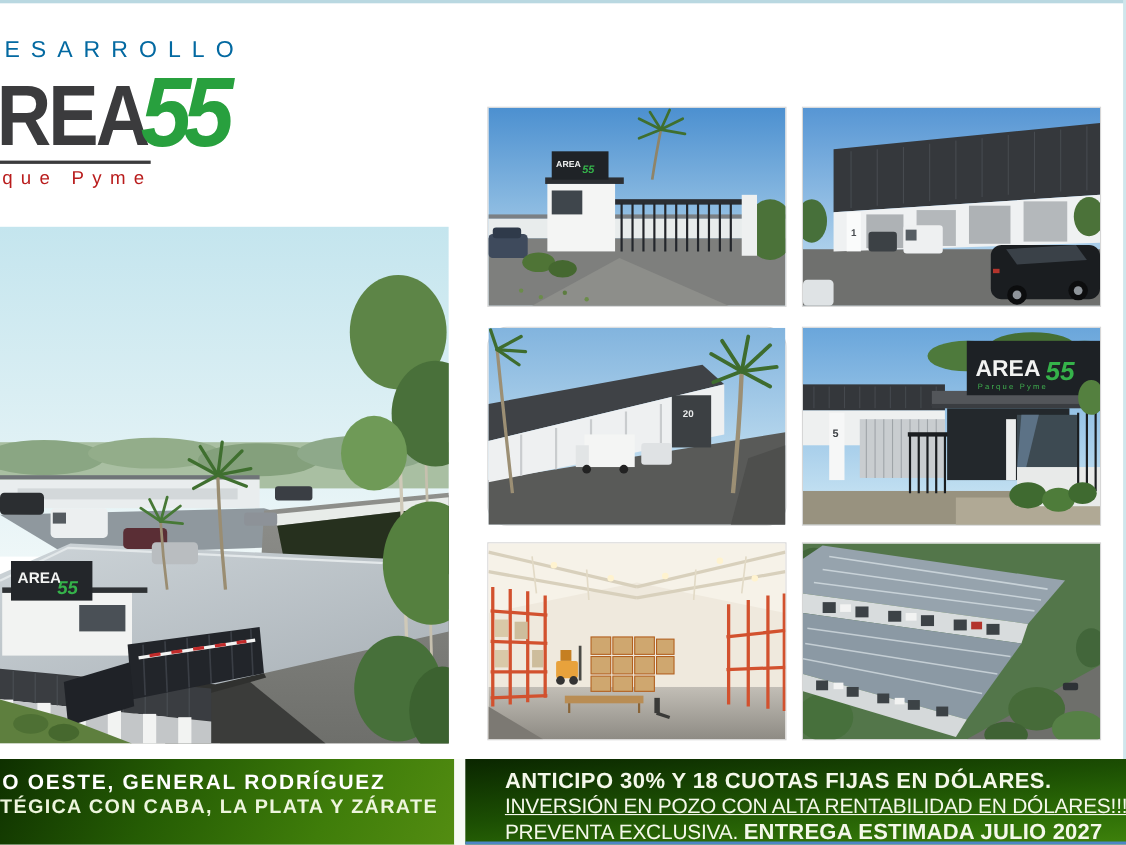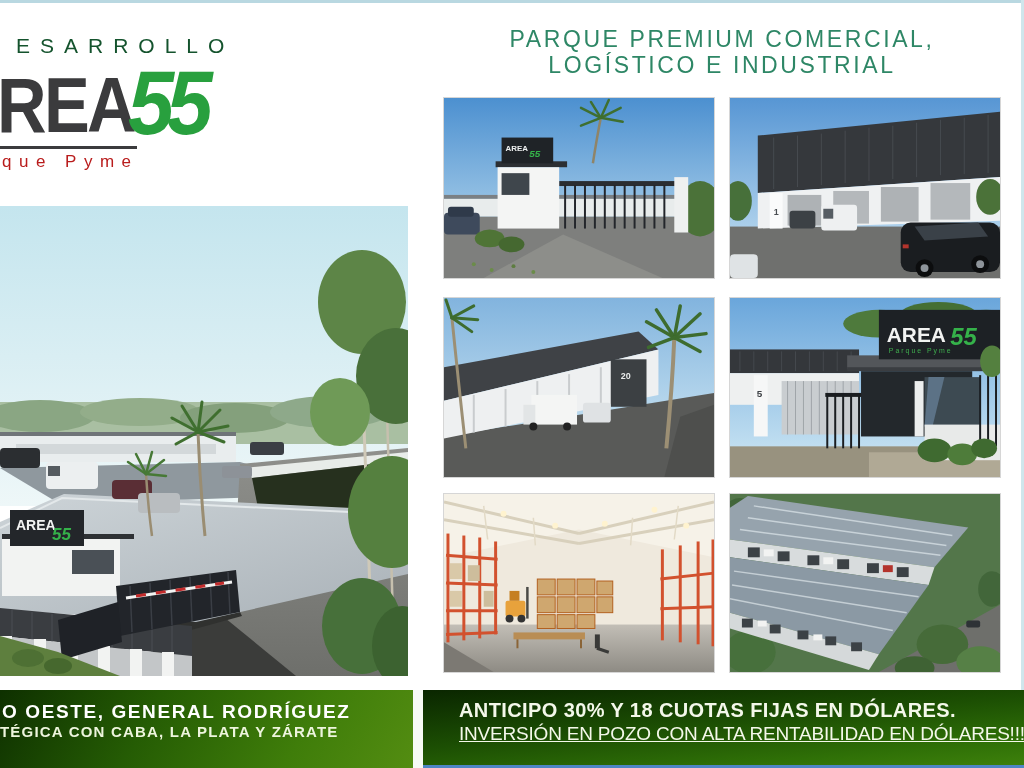--- a/index.html
+++ b/index.html
@@ -6,77 +6,73 @@
   .page{
     position:relative;width:1024px;height:768px;background:#ffffff;
     overflow:hidden;font-family:"Liberation Sans", sans-serif;
   }
   .abs{position:absolute;}
   
   .edge-top{left:0;top:0;width:1024px;height:3px;background:#b9d8e1;}
   .edge-right{right:0;top:0;width:3px;height:690px;background:#cfe6ec;}
 
   
-  .developer{left:16px;top:34px;font-size:21px;letter-spacing:10px;color:#14532d;font-weight:500;white-space:nowrap;}
+  .developer{left:4px;top:34px;font-size:21px;letter-spacing:10px;color:#0369a1;font-weight:500;white-space:nowrap;}
   .logo-area{left:-3px;top:66px;font-size:78px;font-weight:bold;color:#3b3b3d;letter-spacing:-3px;
              transform:scaleX(.88);transform-origin:left top;white-space:nowrap;line-height:1;}
   .logo-55{left:128px;top:58px;font-size:90px;font-weight:bold;font-style:italic;color:#28a03e;
            letter-spacing:-8px;line-height:1;white-space:nowrap;transform:scaleX(.92);transform-origin:left top;}
   .logo-rule{left:0;top:146px;width:137px;height:3px;background:#3b3b3d;}
   .logo-sub{left:2px;top:152px;font-size:17px;letter-spacing:7.5px;color:#b91c1c;white-space:nowrap;}
 
   
   .heading{left:424px;top:26px;width:596px;text-align:center;color:#2e8766;
            font-size:23px;letter-spacing:2.6px;line-height:26px;font-weight:400;white-space:nowrap;}
 
   
   .main-render{left:0;top:206px;width:408px;height:470px;}
   .thumb{box-sizing:border-box;border:1px solid #d6d6d6;background:#fff;}
   .t1{left:443px;top:97px;width:272px;height:182px;}
   .t2{left:729px;top:97px;width:272px;height:182px;}
-  .t3{left:443px;top:297px;width:272px;height:181px;}
+  .t3{left:443px;top:297px;width:272px;height:181px;border-radius:18px;}
   .t4{left:729px;top:297px;width:272px;height:181px;}
   .t5{left:443px;top:493px;width:272px;height:180px;}
   .t6{left:729px;top:493px;width:272px;height:180px;}
   .thumb svg,.main-render svg{display:block;width:100%;height:100%;}
 
   
   .band-left{left:0;top:690px;width:413px;height:98px;
     background:linear-gradient(120deg,#0e3000 0%,#255c04 35%,#3f7d0a 70%,#558e12 100%);}
   .band-divider{left:413px;top:690px;width:10px;height:78px;background:#f7faf5;}
   .band-right{left:423px;top:690px;width:601px;height:78px;
     background:linear-gradient(175deg,#0a2600 0%,#1c4f03 45%,#2f7007 78%,#3f820c 100%);}
   .band-blue-line{left:423px;top:765px;width:601px;height:3px;background:#4d86c5;}
 
   .fl1{left:2px;top:11px;font-size:19px;font-weight:bold;color:#ffffff;letter-spacing:1.6px;white-space:nowrap;position:absolute;}
-  .fl2{left:0;top:33px;font-size:15px;font-weight:600;color:#edf5dd;letter-spacing:1.2px;white-space:nowrap;position:absolute;}
+  .fl2{left:0;top:33px;font-size:18px;font-weight:600;color:#edf5dd;letter-spacing:1.2px;white-space:nowrap;position:absolute;}
   .fr{position:absolute;left:36px;white-space:nowrap;color:#f4f8ea;}
   .fr1{top:9px;font-size:20px;font-weight:bold;letter-spacing:.4px;text-align:center;}
   .fr2{top:33px;font-size:19px;font-weight:400;letter-spacing:-.2px;text-decoration:underline;}
   .fr3{top:56px;font-size:19px;font-weight:400;letter-spacing:-.2px;}
   .fr3 b{font-size:20px;letter-spacing:.2px;}
 </style>
 </head>
 <body>
 
 <div class="page">
 
   <div class="abs edge-top"></div>
   <div class="abs edge-right"></div>
 
   <div class="abs developer">ESARROLLO</div>
   <div class="abs logo-area">REA</div>
   <div class="abs logo-55">55</div>
   <div class="abs logo-rule"></div>
   <div class="abs logo-sub">que Pyme</div>
 
-  <div class="abs heading">
-    <div>PARQUE PREMIUM COMERCIAL,</div>
-    <div>LOGÍSTICO E INDUSTRIAL</div>
-  </div>
 
   <div class="abs main-render">
     <svg viewBox="0 0 408 470" preserveAspectRatio="none">
       <defs>
         <linearGradient id="mSky" x1="0" y1="0" x2="0" y2="1">
           <stop offset="0" stop-color="#c4e5ee"></stop>
             <stop offset="1" stop-color="#eef7f8"></stop>
         </linearGradient>
         <linearGradient id="mRoof" x1="0" y1="0" x2="1" y2="1">
           <stop offset="0" stop-color="#cdd4d8"></stop>
@@ -559,16 +555,17 @@
   </div>
 
   <div class="abs band-left">
     <div class="fl1">O OESTE, GENERAL RODRÍGUEZ</div>
     <div class="fl2">TÉGICA CON CABA, LA PLATA Y ZÁRATE</div>
   </div>
   <div class="abs band-divider"></div>
   <div class="abs band-right">
     <div class="fr fr1">ANTICIPO 30% Y 18 CUOTAS FIJAS EN DÓLARES.</div>
     <div class="fr fr2">INVERSIÓN EN POZO CON ALTA RENTABILIDAD EN DÓLARES!!!</div>
+    <div class="fr fr3"><span>PREVENTA EXCLUSIVA. </span><b>ENTREGA ESTIMADA JULIO 2027</b></div>
   </div>
   <div class="abs band-blue-line"></div>
 
 </div>
 
 </body></html>

